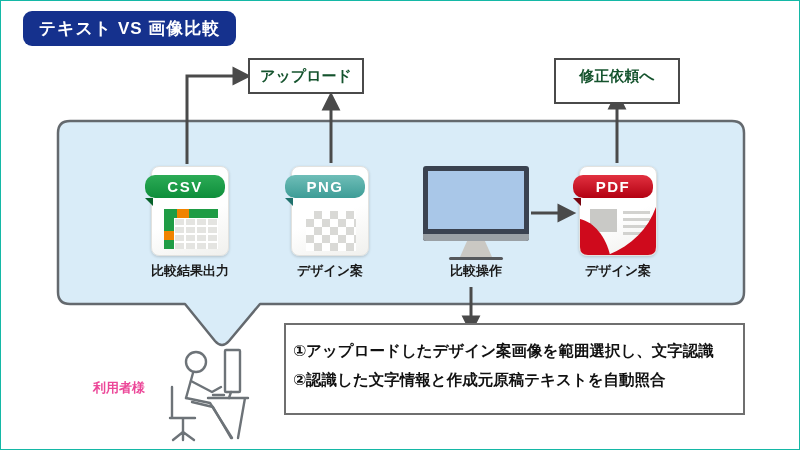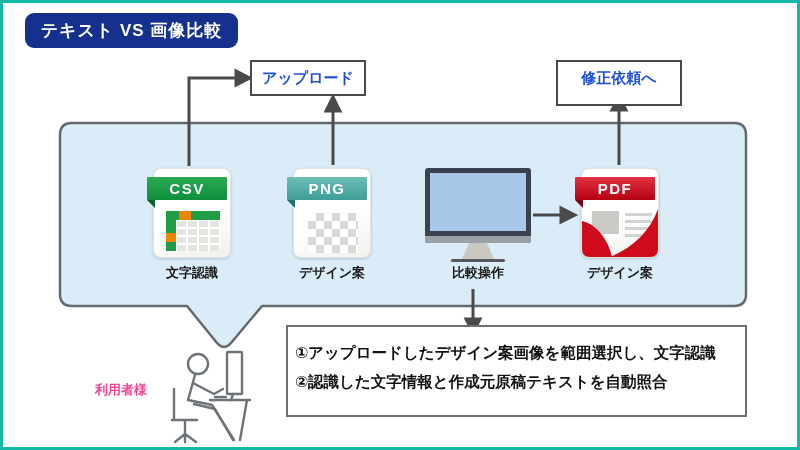--- a/index.html
+++ b/index.html
@@ -1,40 +1,40 @@
 <!DOCTYPE html>
 <html><head>
 <meta charset="utf-8">
 <style>
   * { margin:0; padding:0; box-sizing:border-box; }
   body { background:#fff; font-family:"Liberation Sans","DejaVu Sans",sans-serif; }
   #canvas { position:relative; width:800px; height:450px; background:#ffffff;
-            border:3px solid #14b8a6; overflow:hidden; }
+            border:1px solid #14b8a6; overflow:hidden; }
   #bg-svg { position:absolute; left:0; top:0; width:800px; height:450px; }
 
   
   .title-badge { position:absolute; left:22px; top:10px; width:213px; height:35px;
     background:#15318d; border-radius:9px; color:#fff; font-weight:bold;
     font-size:17px; text-align:center; line-height:35px; letter-spacing:1px; }
 
   
   .flow-box { position:absolute; background:#fff; border:2px solid #4a4a4a;
-    font-weight:bold; font-size:15px; color:#1d4ed8; text-align:center; }
+    font-weight:bold; font-size:15px; color:#14532d; text-align:center; }
   .flow-box.upload { left:247px; top:57px; width:116px; height:36px; line-height:32px; }
   .flow-box.revision { left:553px; top:57px; width:126px; height:46px; line-height:32px; }
 
   
   .file-icon { position:absolute; width:78px; height:90px; top:165px;
     background:linear-gradient(160deg,#ffffff 55%,#f0f0ed); border:1px solid #e2e2df;
     border-radius:8px; box-shadow:0 1px 3px rgba(0,0,0,.18); }
   .file-icon.csv { left:150px; }
   .file-icon.png { left:290px; }
   .file-icon.pdf { left:578px; }
   .ribbon { position:absolute; left:-7px; top:8px; width:80px; height:23px;
-    border-radius:1px; color:#fff; font-weight:bold; font-size:15px;
+    border-radius:10px; color:#fff; font-weight:bold; font-size:15px;
     text-align:center; line-height:23px; letter-spacing:1.5px; }
   .csv .ribbon { background:linear-gradient(180deg,#2cab56,#0e8e3b); }
   .png .ribbon { background:linear-gradient(180deg,#6fbeb8,#3d9c96); }
   .pdf .ribbon { background:linear-gradient(180deg,#e23140,#b30112); }
   .fold { position:absolute; left:-7px; top:31px; width:8px; height:8px;
     clip-path:polygon(0 0,100% 0,100% 100%); }
   .csv .fold { background:#07612a; }
   .png .fold { background:#20716c; }
   .pdf .fold { background:#79040f; }
 
@@ -164,21 +164,21 @@
     <div class="pdf-line" style="top:44px"></div>
     <div class="pdf-line" style="top:51px"></div>
     <div class="pdf-line" style="top:58px"></div>
     <div class="pdf-line" style="top:65px"></div>
     <svg class="pdf-swoosh" viewBox="0 0 76 88">
       <path d="M0 52 C14 55 26 70 30 88 L8 88 Q0 88 0 80 Z" fill="#cf0a1c"></path>
       <path d="M76 40 C68 62 52 78 28 88 L68 88 Q76 88 76 80 Z" fill="#cf0a1c"></path>
     </svg>
   </div>
 
-  <div class="icon-label lbl-csv">文字認識</div>
+  <div class="icon-label lbl-csv">比較結果出力</div>
   <div class="icon-label lbl-png">デザイン案</div>
   <div class="icon-label lbl-mon">比較操作</div>
   <div class="icon-label lbl-pdf">デザイン案</div>
 
   <div class="user-label">利用者様</div>
 
   <div class="steps-box">
     <p>①アップロードしたデザイン案画像を範囲選択し、文字認識</p>
     <p>②認識した文字情報と作成元原稿テキストを自動照合</p>
   </div>

